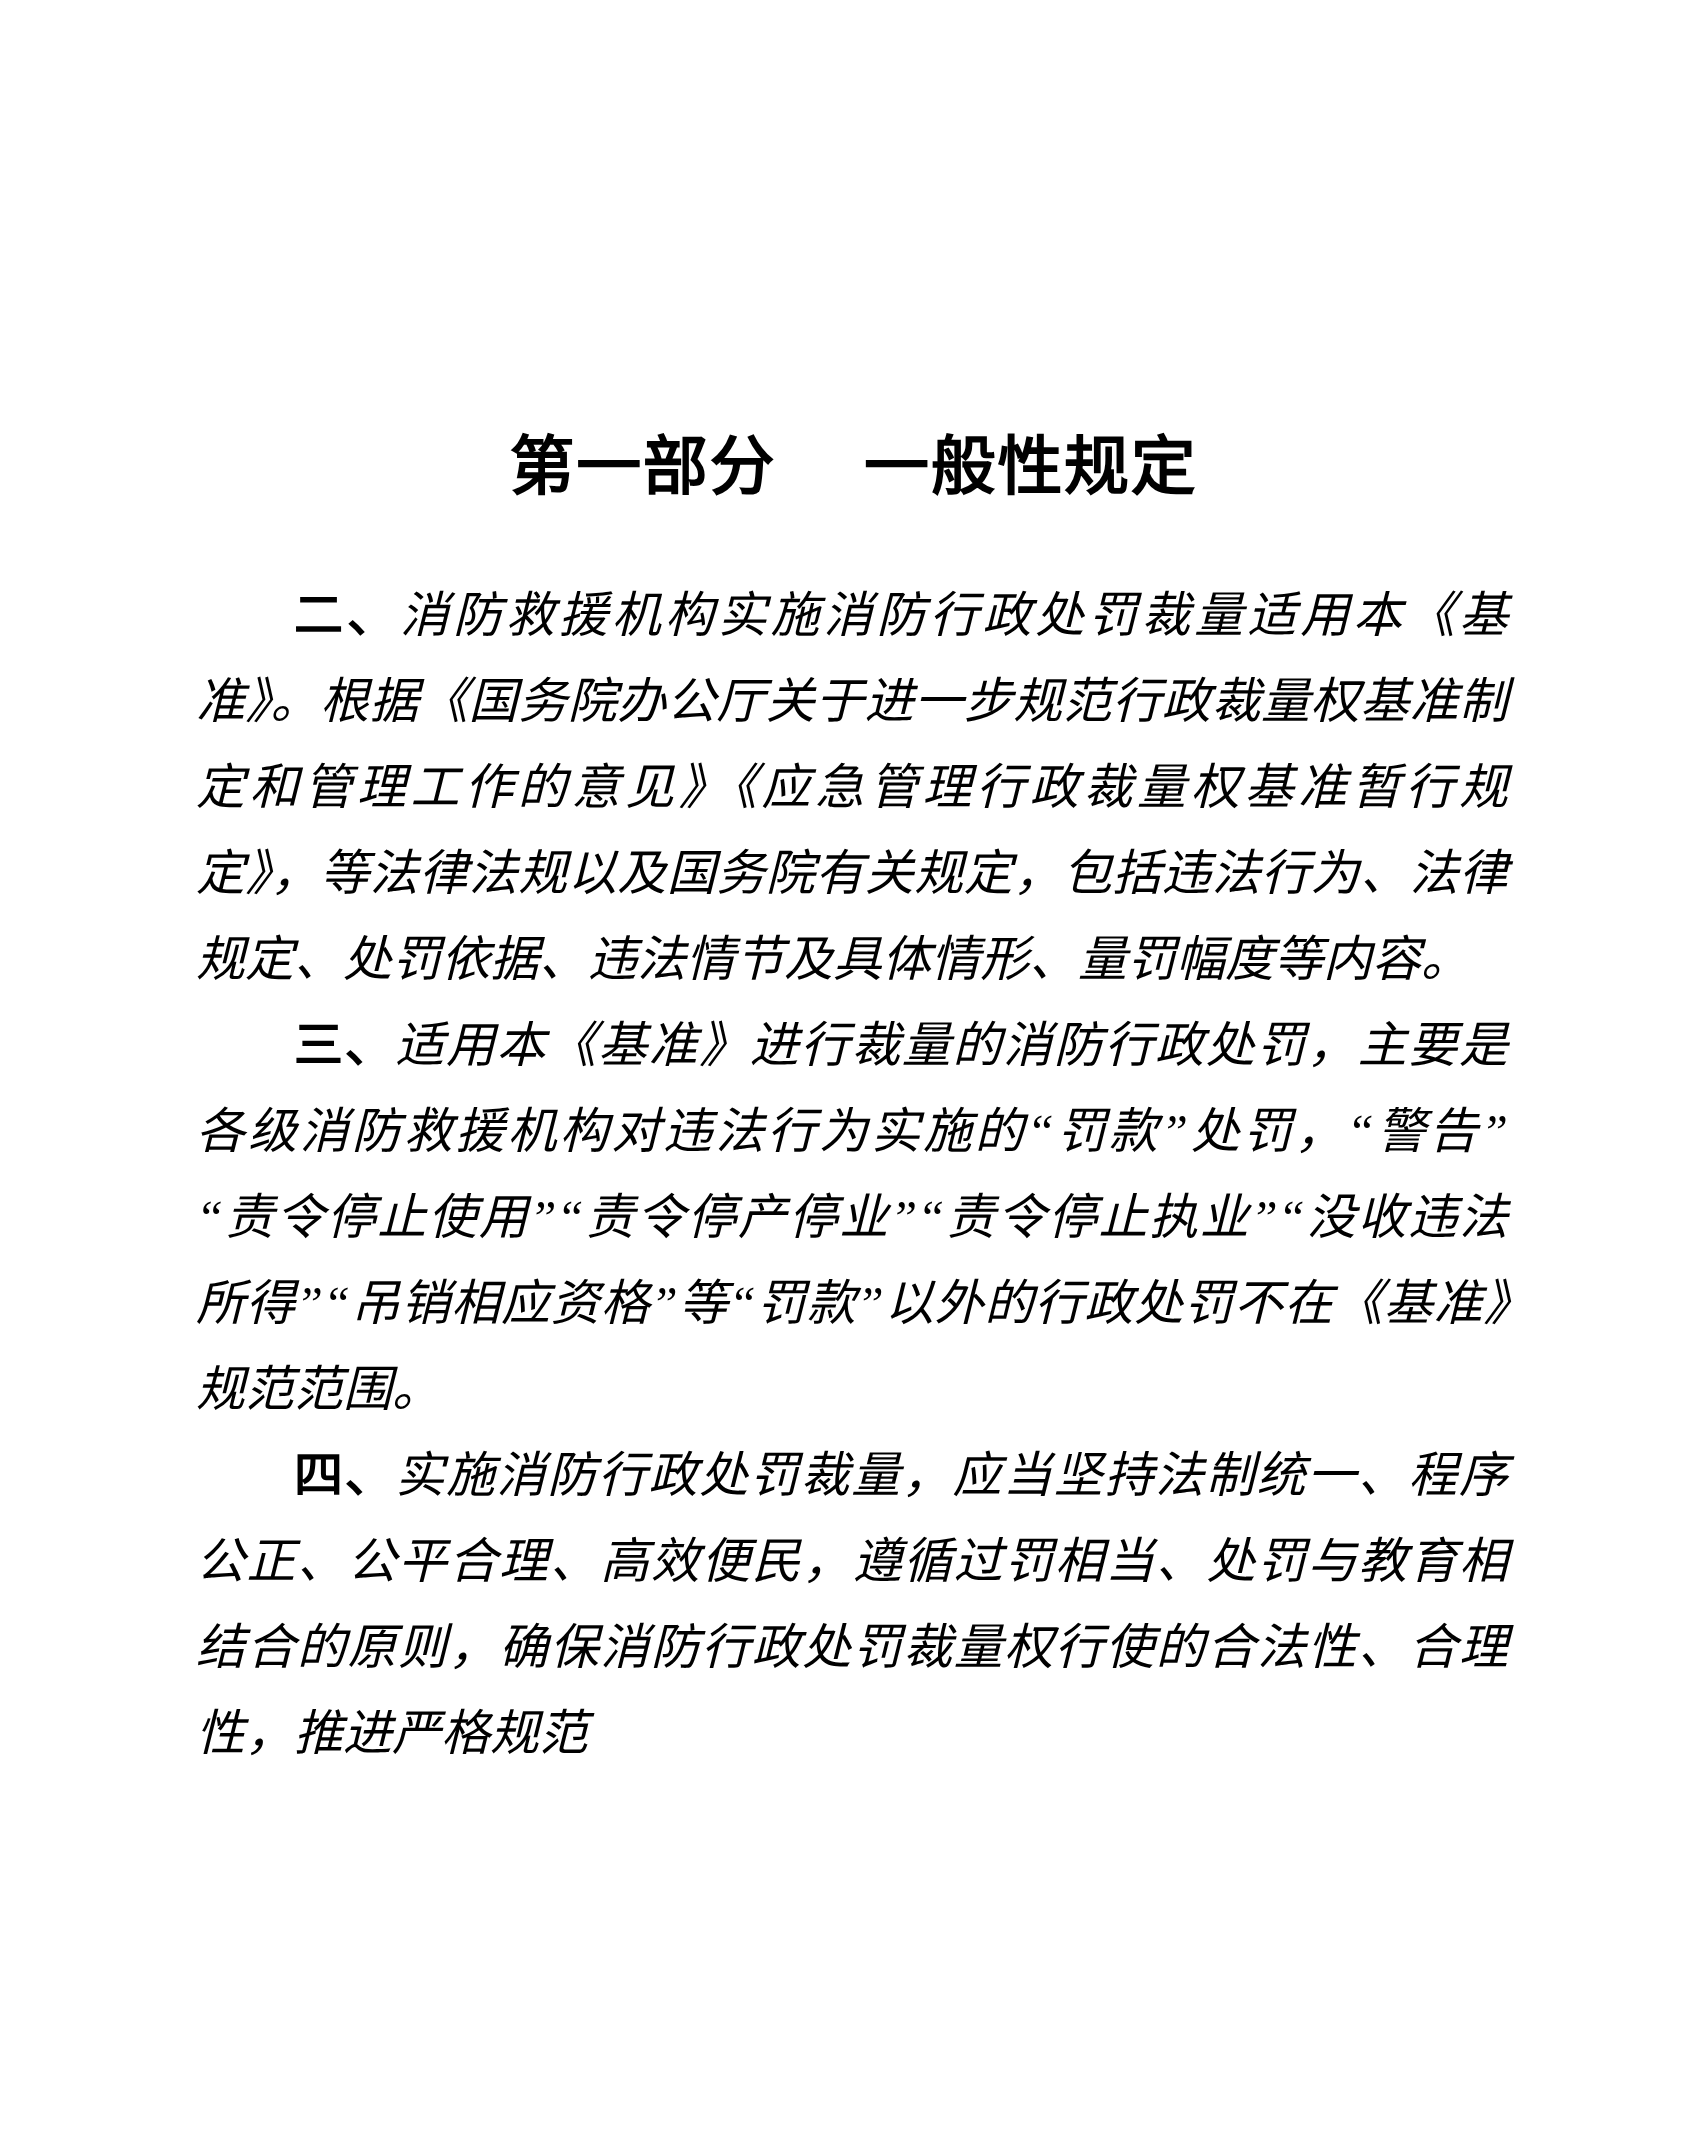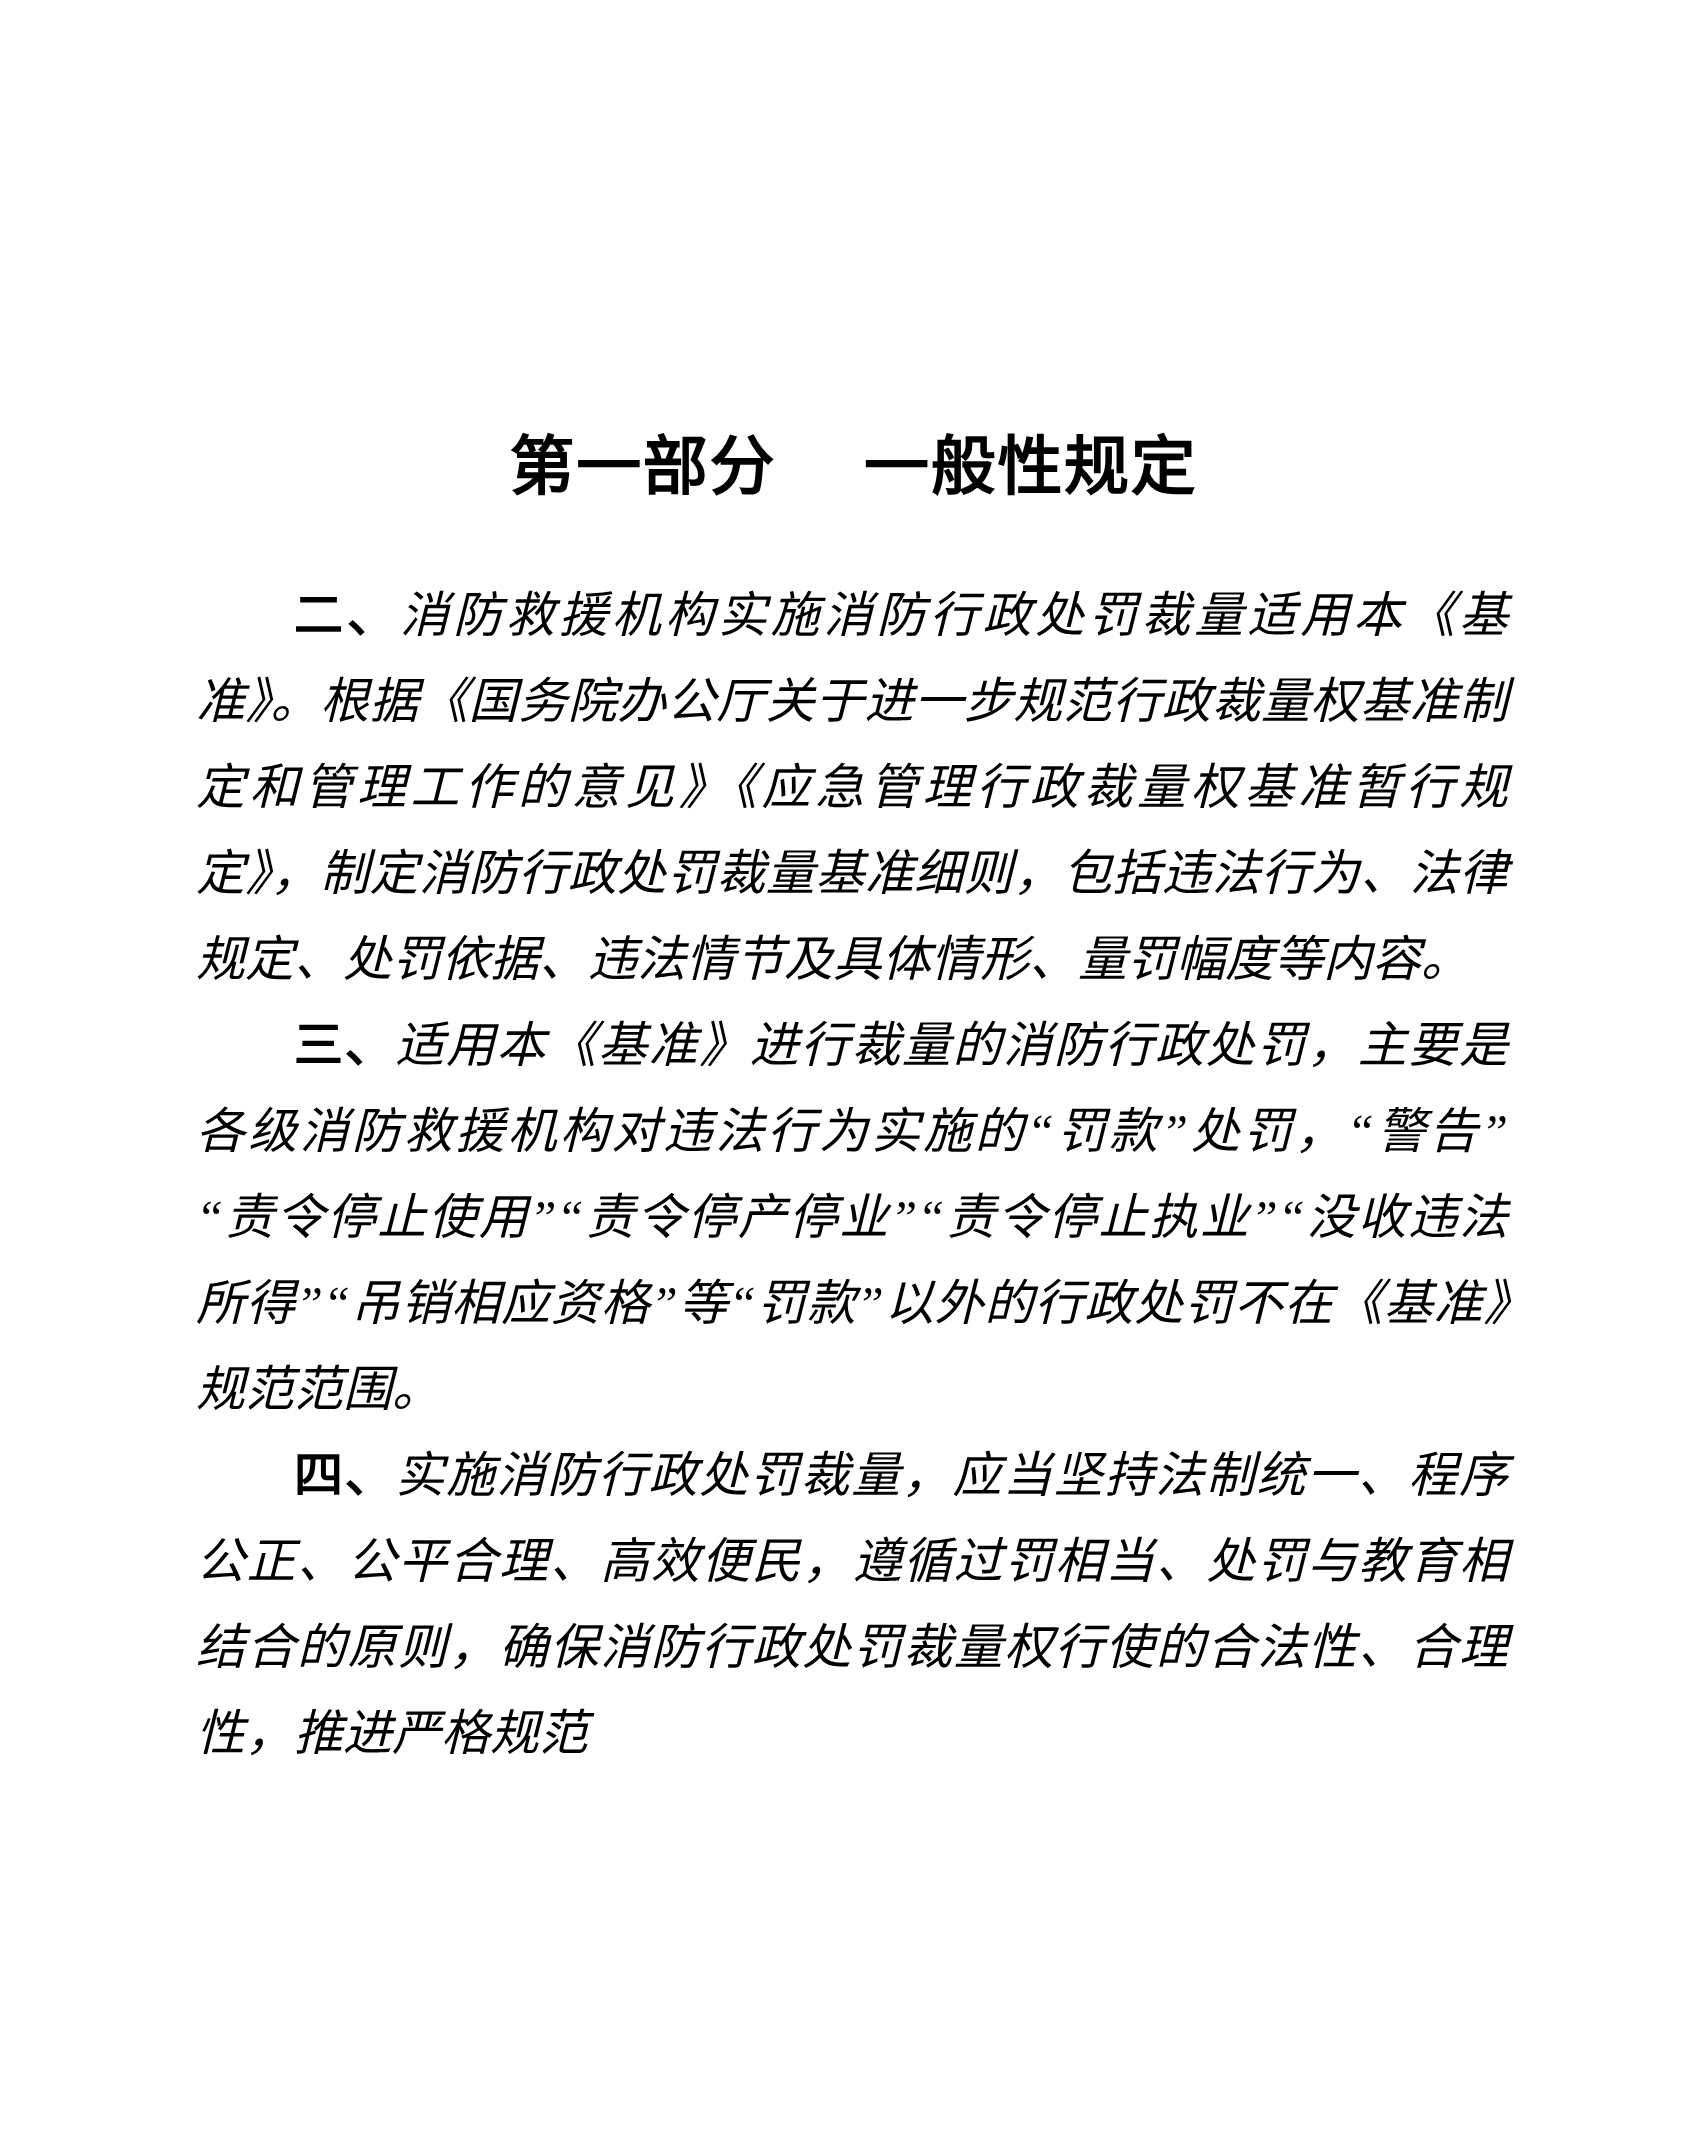--- a/index.html
+++ b/index.html
@@ -58,21 +58,21 @@
 <body>
 
 <div class="page">
 
   <div class="doc-title">
     <span>第一部分</span><span class="title-part2">一般性规定</span>
   </div>
 
   <div class="doc-body">
 
-    <p><span class="para-num">二、</span><span>消防救援机构实施消防行政处罚裁量适用本《基准》。根据《国务院办公厅关于进一步规范行政裁量权基准制定和管理工作的意见》《应急管理行政裁量权基准暂行规定》，制定消防行政处罚裁量基准细则，包括违法行为、法律规定、处罚依据、违法情节及具体情形、量罚幅度等内容。</span></p>
+    <p><span class="para-num">二、</span><span>消防救援机构实施消防行政处罚裁量适用本《基准》。根据《国务院办公厅关于进一步规范行政裁量权基准制定和管理工作的意见》《应急管理行政裁量权基准暂行规定》，等法律法规以及国务院有关规定，包括违法行为、法律规定、处罚依据、违法情节及具体情形、量罚幅度等内容。</span></p>
 
     <p><span class="para-num">三、</span><span>适用本《基准》进行裁量的消防行政处罚，主要是各级消防救援机构对违法行为实施的“罚款”处罚，“警告”“责令停止使用”“责令停产停业”“责令停止执业”“没收违法所得”“吊销相应资格”等“罚款”以外的行政处罚不在《基准》规范范围。</span></p>
 
     <p><span class="para-num">四、</span><span>实施消防行政处罚裁量，应当坚持法制统一、程序公正、公平合理、高效便民，遵循过罚相当、处罚与教育相结合的原则，确保消防行政处罚裁量权行使的合法性、合理性，推进严格规范</span></p>
   </div>
 
 </div>
 
 
 </body></html>

